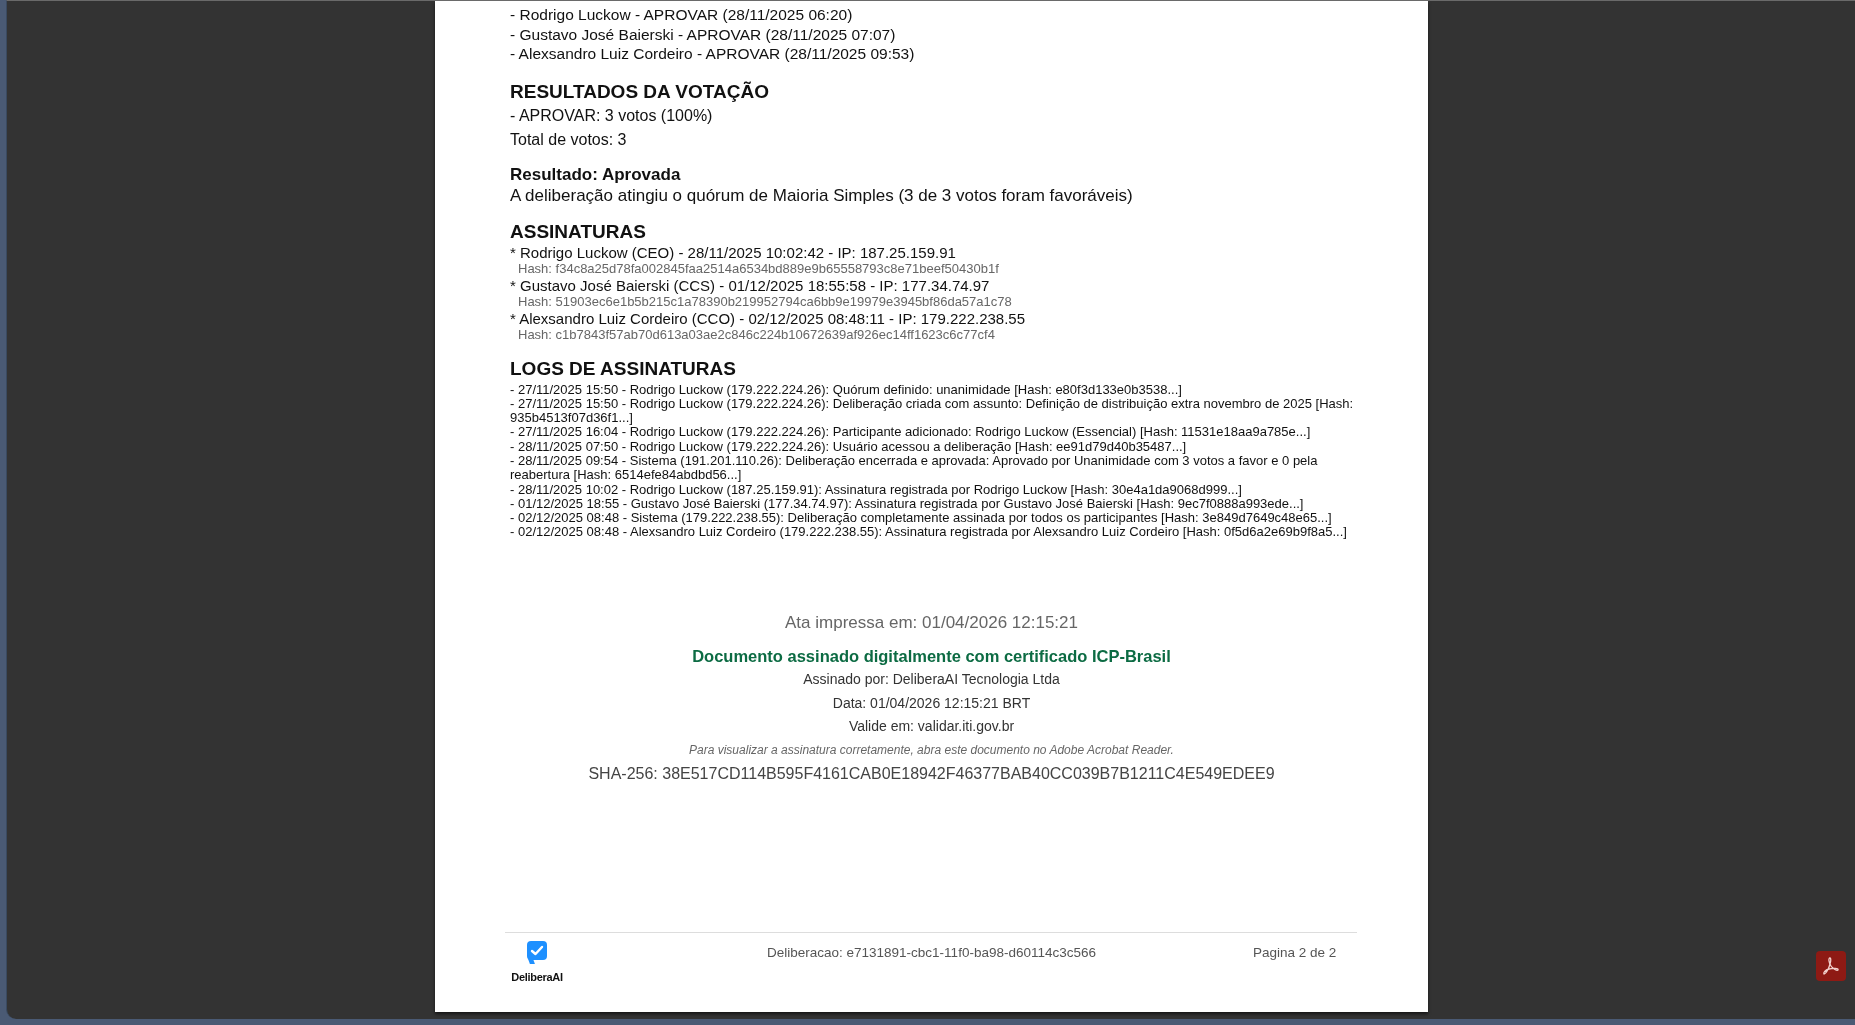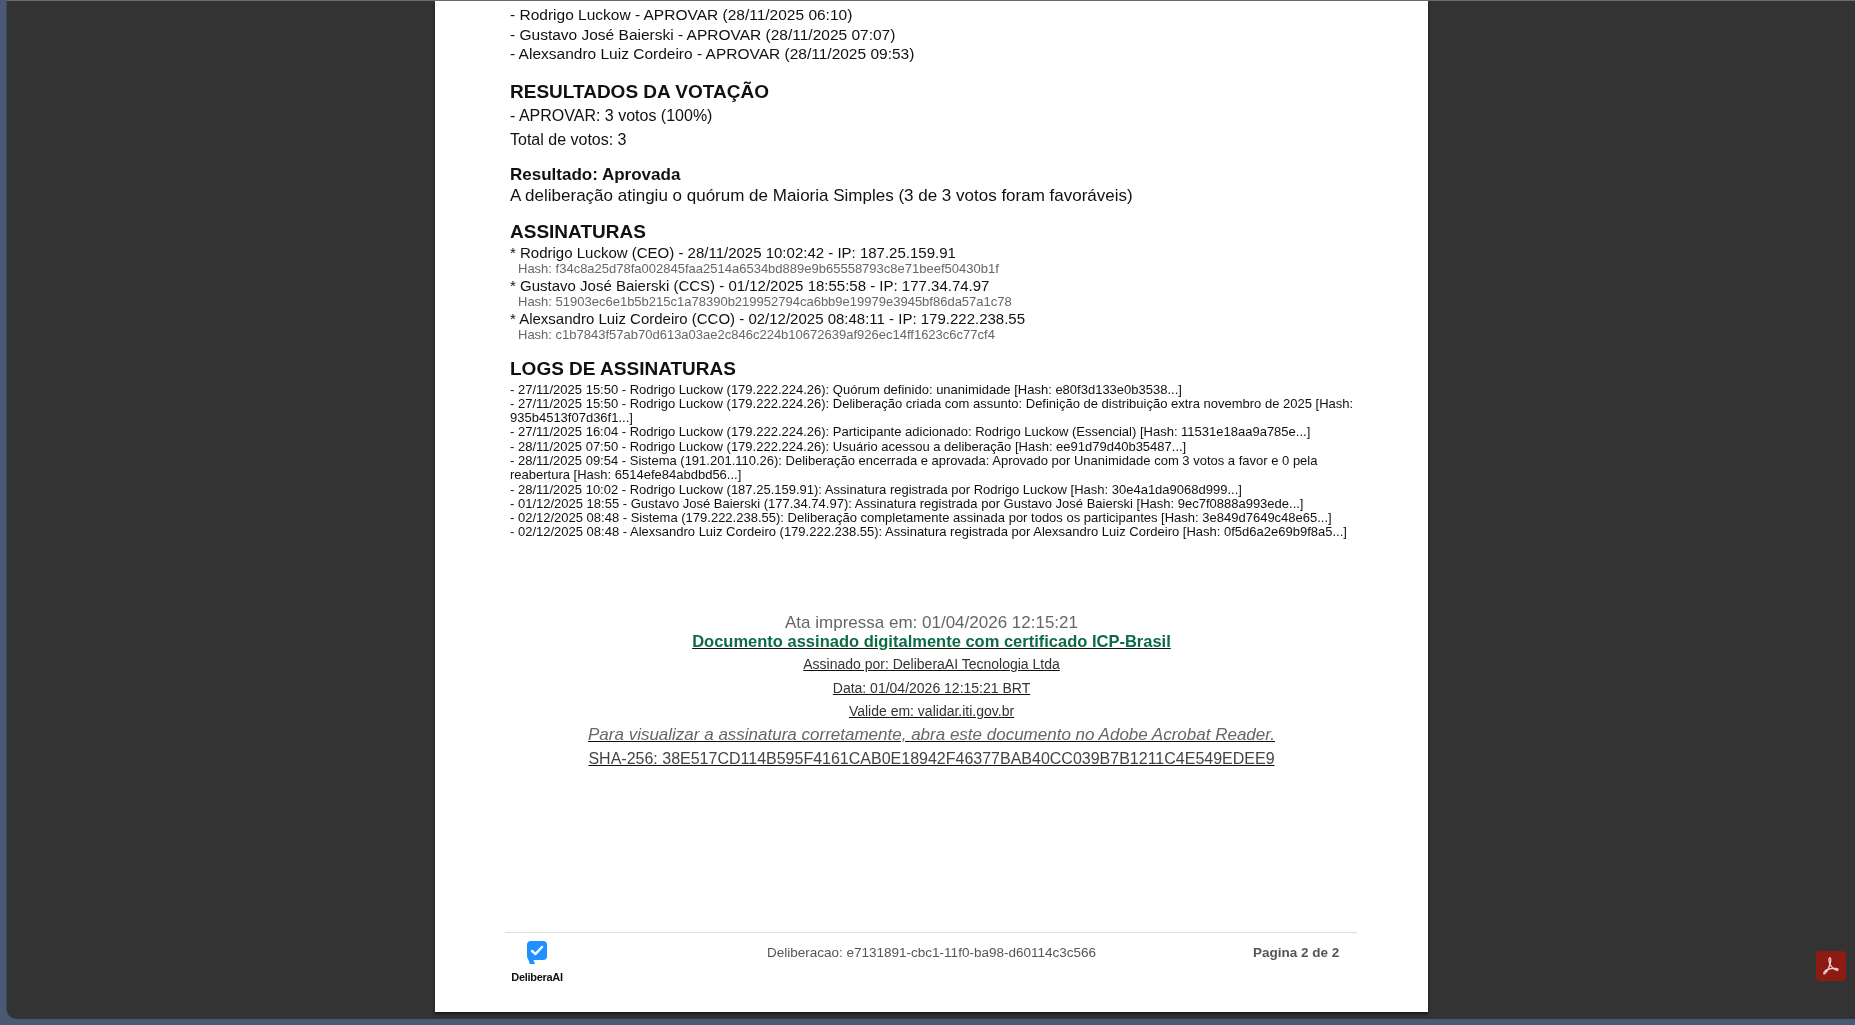--- a/index.html
+++ b/index.html
@@ -22,45 +22,45 @@
   .line { font-size:15.5px; line-height:19.5px; white-space:nowrap; }
   .h2 { font-size:19px; font-weight:bold; margin-top:16px; line-height:24px; }
   .p15 { font-size:16px; line-height:24px; }
   .res-title { font-size:17px; font-weight:bold; margin-top:12px; line-height:22px; }
   .res-desc { font-size:17px; line-height:20px; }
   .sig { font-size:15px; line-height:17px; margin-top:0; white-space:nowrap; }
   .hash { font-size:13px; line-height:16px; color:#666; padding-left:8px; white-space:nowrap; }
   .logs { font-size:13px; line-height:14.3px; margin-top:2px; width:850px; }
   .log { }
   .printed { position:absolute; left:0; width:993px; top:612px; text-align:center; font-size:17px; color:#666; }
-  .cert { position:absolute; left:0; width:993px; top:628px; text-align:center;text-decoration:underline; }
+  .cert { position:absolute; left:0; width:993px; top:643px; text-align:center; }
   .cert-title { font-size:16.5px; font-weight:bold; color:#0c6b43; line-height:24px; }
   .cert-line { font-size:14px; color:#333; line-height:23.5px; }
-  .cert-note { font-size:17px; font-style:italic; color:#666; line-height:22px; }
+  .cert-note { font-size:12px; font-style:italic; color:#666; line-height:22px; }
   .cert-sha { font-size:16px; color:#444; line-height:26px; }
   .footer-rule { position:absolute; left:70px; width:852px; top:931px; border-top:1px solid #ddd; }
   .footer-logo { position:absolute; left:72px; top:940px; width:60px; text-align:center; }
   .logo-badge { width:20px; height:19px; background:#1e90ff; border-radius:4px; margin:0 auto; position:relative; }
   .logo-badge::after { content:""; position:absolute; left:2px; bottom:-4px; width:5px; height:5px; background:#1e90ff; transform:skewX(20deg); }
   .logo-text { font-size:11px; font-weight:bold; color:#111; margin-top:11px; letter-spacing:-0.3px; }
   .footer-id { position:absolute; left:332px; top:944px; font-size:13.5px; color:#555; }
-  .footer-page { position:absolute; left:818px; top:944px; font-size:13.5px; color:#555;font-weight:bold; }
+  .footer-page { position:absolute; left:818px; top:944px; font-size:13.5px; color:#555; }
   .acrobat {
     position:absolute; left:1809px; top:950px; width:30px; height:30px;
     background:#8e1a14; border-radius:4px; display:flex; align-items:center; justify-content:center;
   }
 </style>
 </head>
 <body>
 
 <div class="viewer">
   <div class="page">
     <div class="content">
       <div style="height:4px"></div>
-      <div class="line">- Rodrigo Luckow - APROVAR (28/11/2025 06:10)</div>
+      <div class="line">- Rodrigo Luckow - APROVAR (28/11/2025 06:20)</div>
       <div class="line">- Gustavo José Baierski - APROVAR (28/11/2025 07:07)</div>
       <div class="line">- Alexsandro Luiz Cordeiro - APROVAR (28/11/2025 09:53)</div>
 
       <div class="h2" style="margin-top:16px">RESULTADOS DA VOTAÇÃO</div>
       <div class="p15">- APROVAR: 3 votos (100%)</div>
       <div class="p15">Total de votos: 3</div>
       <div class="res-title">Resultado: Aprovada</div>
       <div class="res-desc">A deliberação atingiu o quórum de Maioria Simples (3 de 3 votos foram favoráveis)</div>
 
       <div class="h2" style="margin-top:14px">ASSINATURAS</div>

